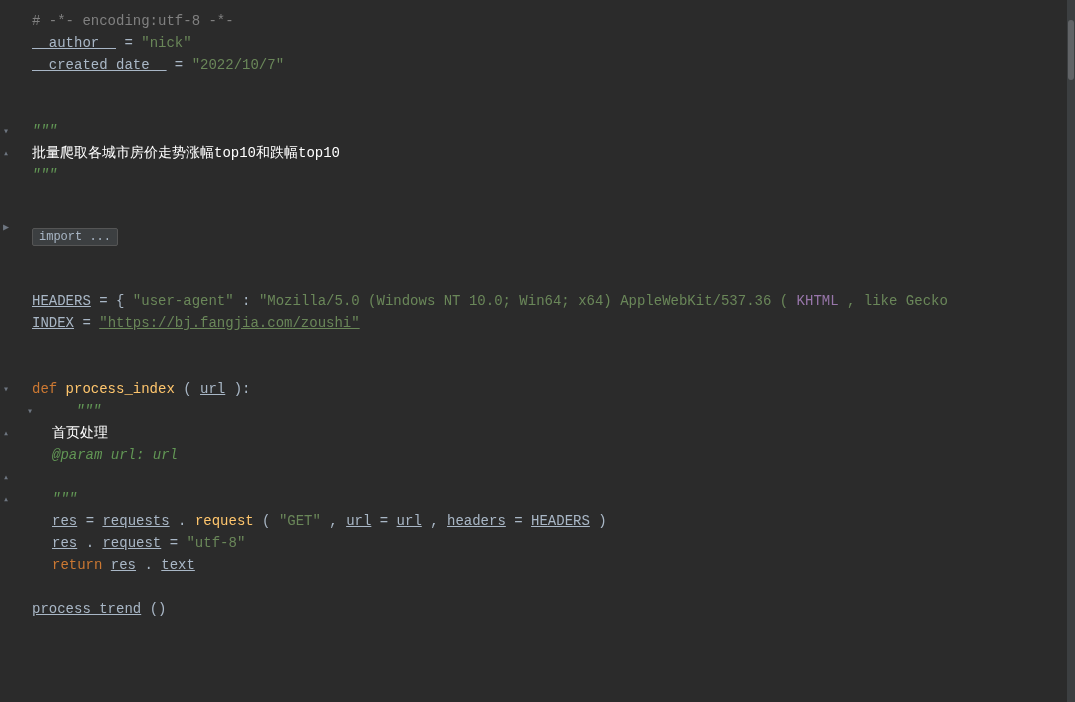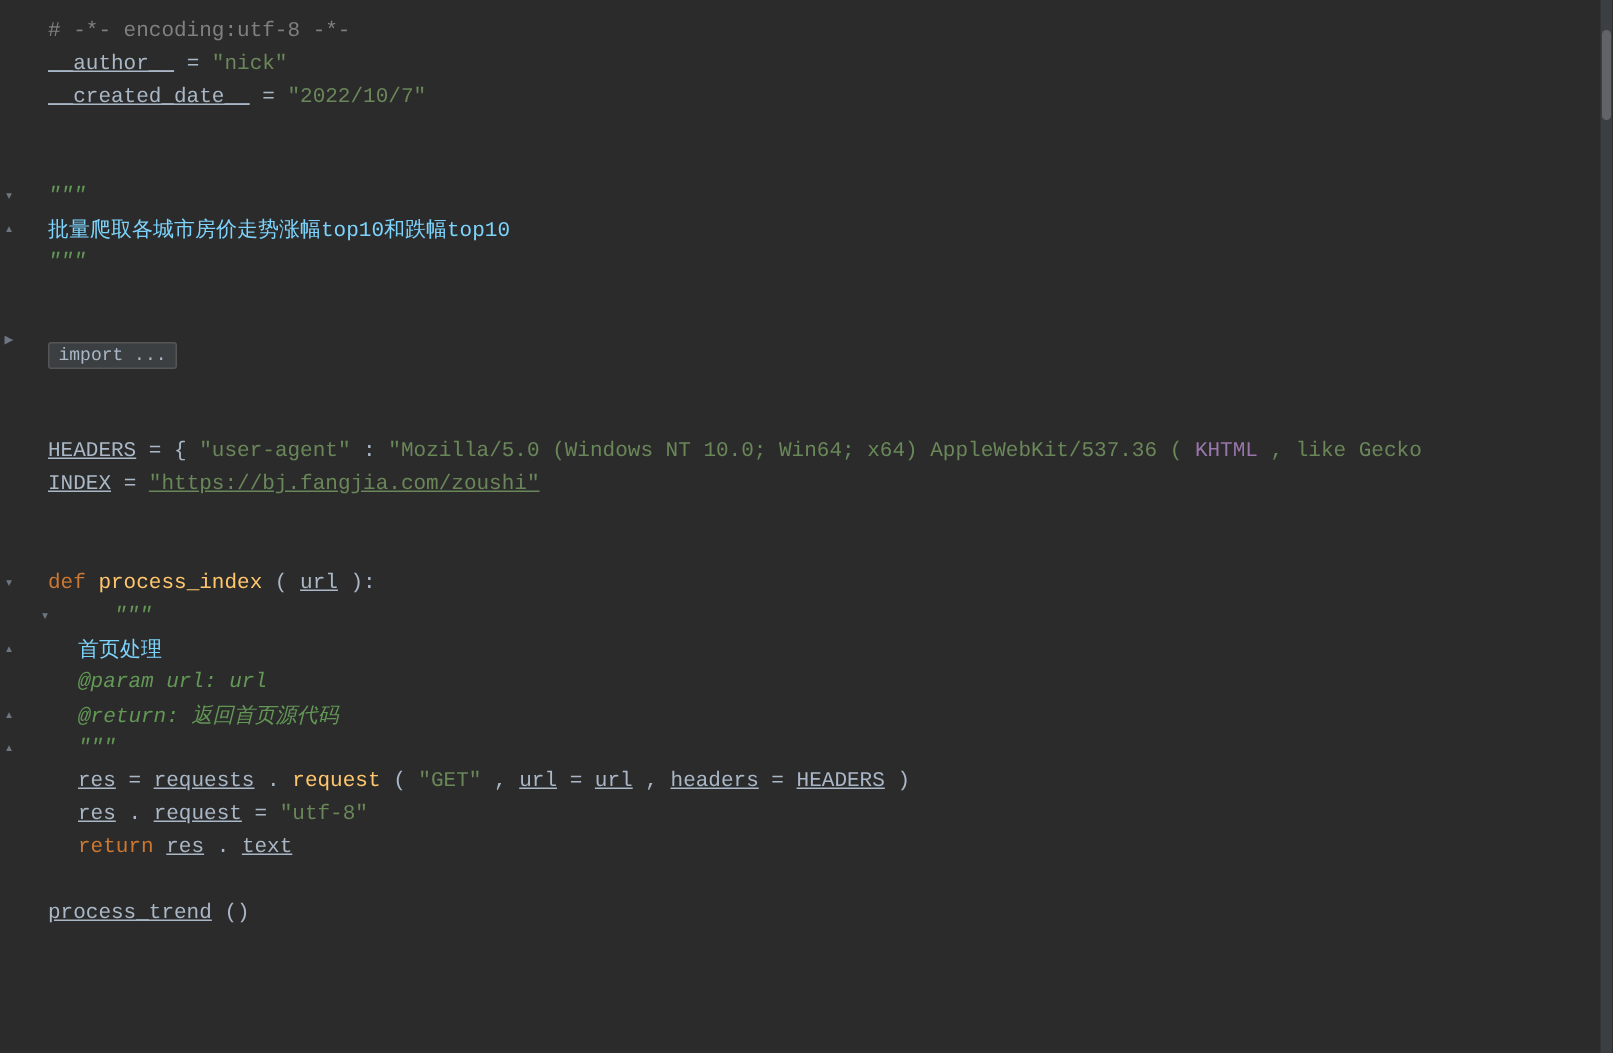--- a/index.html
+++ b/index.html
@@ -64,21 +64,21 @@
     
     .c-comment { color: #808080; }
     .c-string { color: #6a8759; }
     .c-keyword { color: #cc7832; }
     .c-variable { color: #a9b7c6; text-decoration: underline; }
     .c-special { color: #9876aa; }
     .c-docstring { color: #629755; font-style: italic; }
     .c-param { color: #629755; font-style: italic; font-family: Liberation Mono, monospace; }
     .c-url { color: #6a8759; text-decoration: underline; }
     .c-function { color: #ffc66d; }
-    .c-chinese { color: #7dd3fc; margin-top: 40px; }
+    .c-chinese { color: #ffffff; margin-top: 40px; }
     .c-equals { color: #a9b7c6; }
     .c-paren { color: #a9b7c6; }
 
     .collapsed-block {
       background-color: #3c3f41;
       border: 1px solid #555;
       border-radius: 2px;
       padding: 1px 6px;
       display: inline-block;
       color: #a9b7c6;
@@ -243,23 +243,20 @@
   <div class="line">
     <div class="line-gutter"></div>
     <div class="line-content indent1">
       <span class="c-param">@param url: url</span>
     </div>
   </div>
 
   <div class="line">
     <div class="line-gutter">
       <span class="fold-icon">▴</span>
-    </div>
-    <div class="line-content indent1">
-      <span class="c-param">@return: 返回首页源代码</span>
     </div>
   </div>
 
   <div class="line">
     <div class="line-gutter">
       <span class="fold-icon">▴</span>
     </div>
     <div class="line-content indent1">
       <span class="c-docstring">"""</span>
     </div>

